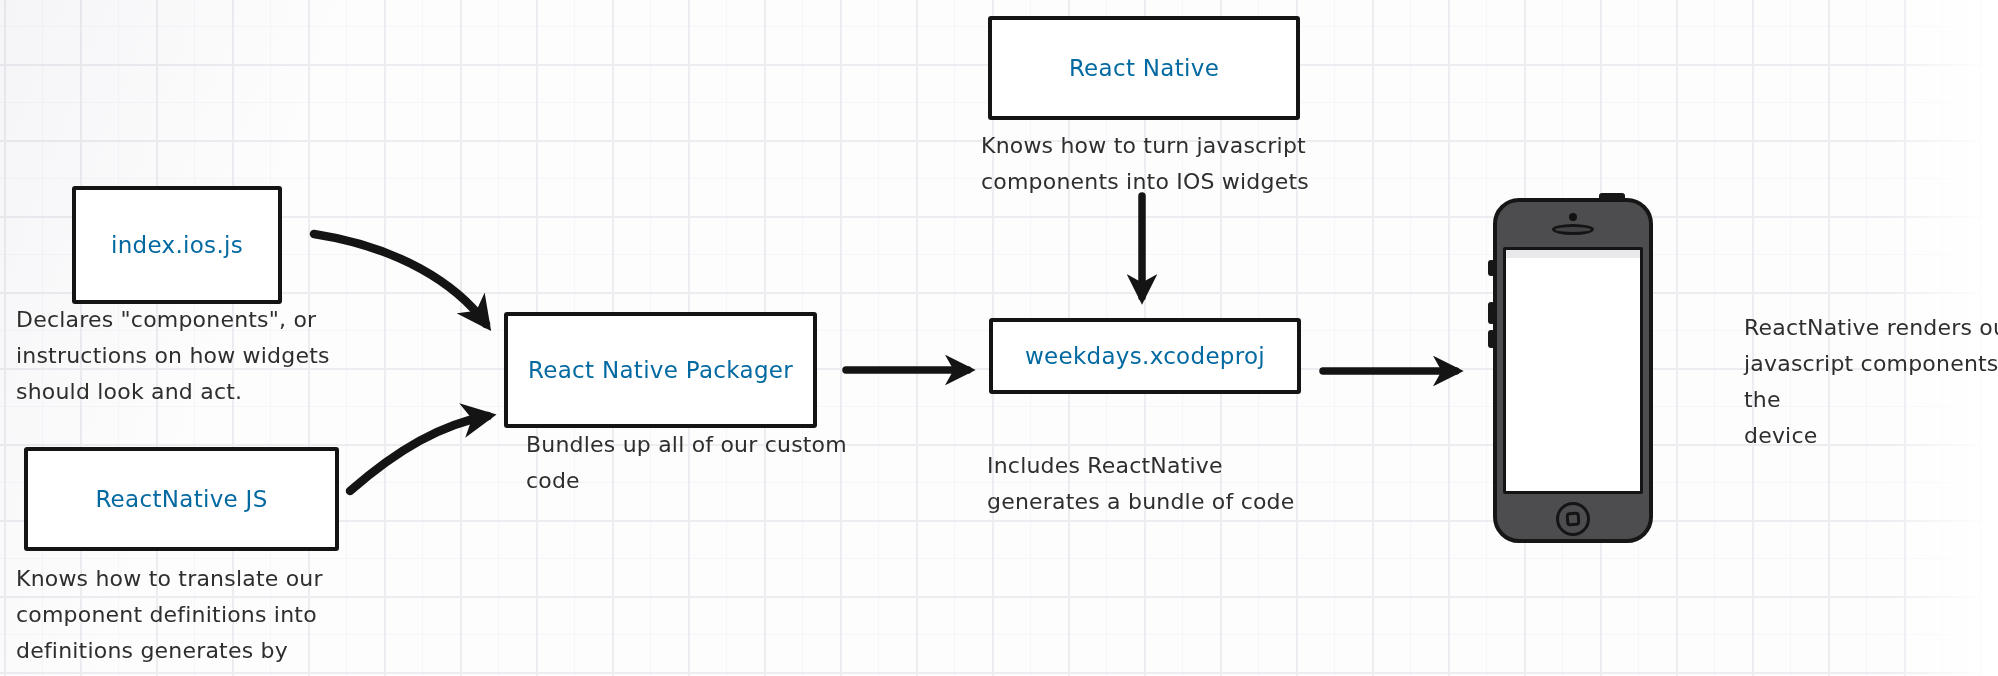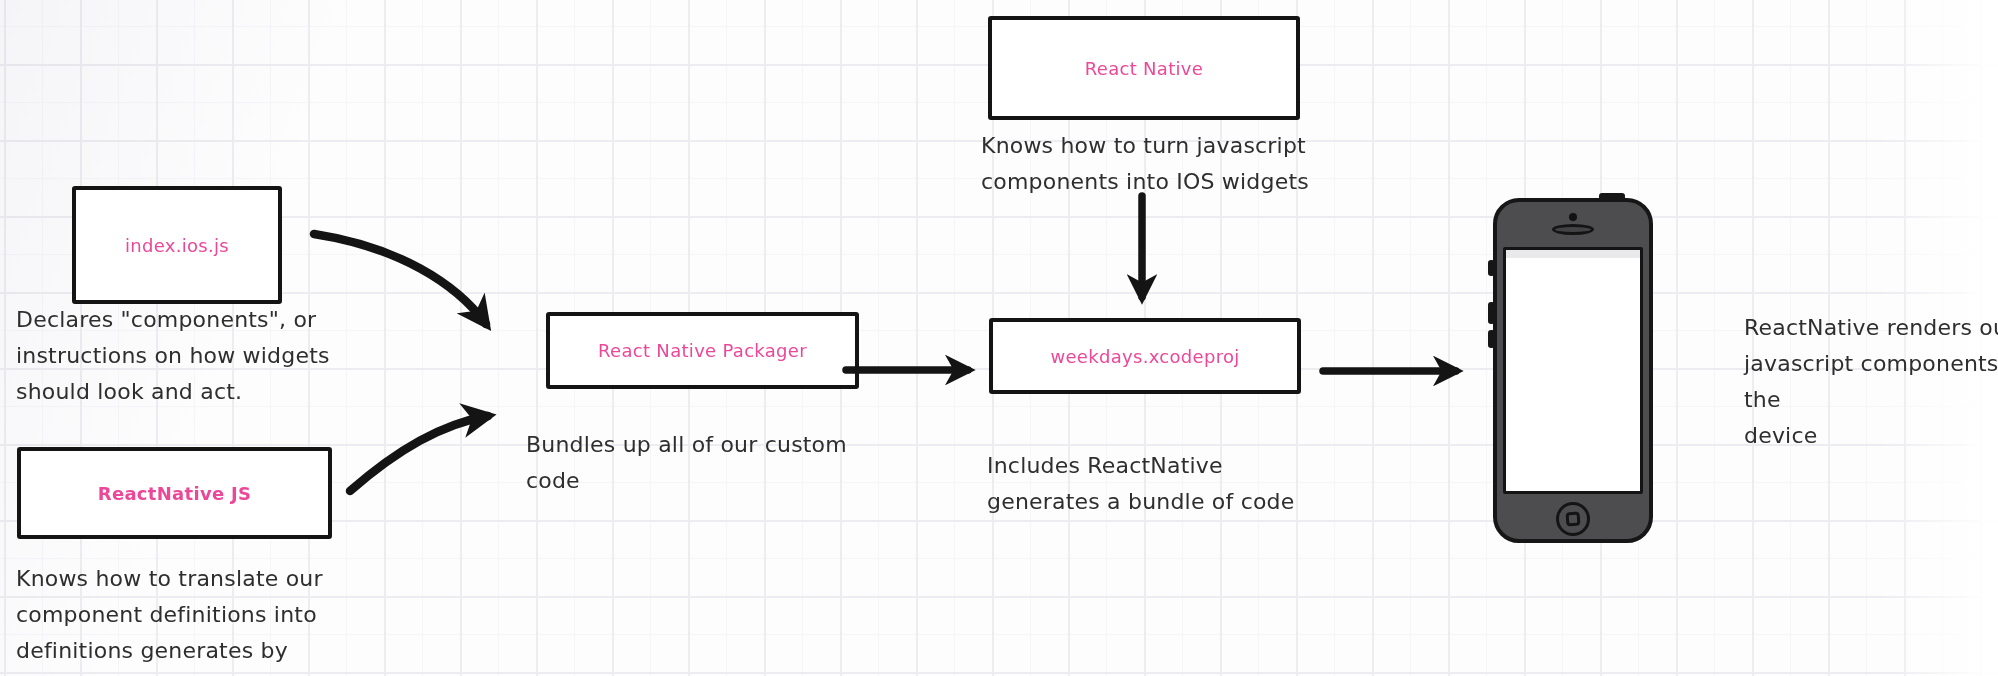--- a/index.html
+++ b/index.html
@@ -26,40 +26,40 @@
       linear-gradient(110deg, rgba(140,140,155,0.07) 0%, rgba(140,140,155,0) 16%);
   }
   .layer { position:absolute; inset:0; z-index:1; }
 
   .node {
     position:absolute; box-sizing:border-box;
     background:#ffffff;
     border:4px solid #141414;
     border-radius:3px;
     display:flex; align-items:center; justify-content:center;
-    font-size:18px; letter-spacing:0.3px; color:#ec4899;
+    font-size:23px; letter-spacing:0.3px; color:#0369a1;
     text-align:center;
   }
   .caption {
     position:absolute;
     font-size:22px; line-height:36px; letter-spacing:0.2px;
     color:#2e2e2e;
     white-space:pre-line;
   }
 
   .box-react-native   { left:988px;  top:16px;  width:312px; height:104px; }
   .cap-react-native   { left:981px;  top:128px; width:420px; }
 
   .box-index-ios      { left:72px;   top:186px; width:210px; height:118px; }
   .cap-index-ios      { left:16px;   top:302px; width:370px; }
 
-  .box-reactnative-js { left:17px;   top:447px; width:315px; height:92px;font-weight:bold; }
+  .box-reactnative-js { left:24px;   top:447px; width:315px; height:104px; }
   .cap-reactnative-js { left:16px;   top:561px; width:370px; }
 
-  .box-packager       { left:546px;  top:312px; width:313px; height:77px;align-items:center; }
+  .box-packager       { left:504px;  top:312px; width:313px; height:116px;align-items:center; }
   .cap-packager       { left:526px;  top:427px; width:390px; }
 
   .box-weekdays       { left:989px;  top:318px; width:312px; height:76px; }
   .cap-weekdays       { left:987px;  top:448px; width:420px; }
 
   .cap-device         { left:1744px; top:310px; width:320px; }
 
   svg.arrows { position:absolute; inset:0; z-index:2; pointer-events:none; }
 
   

